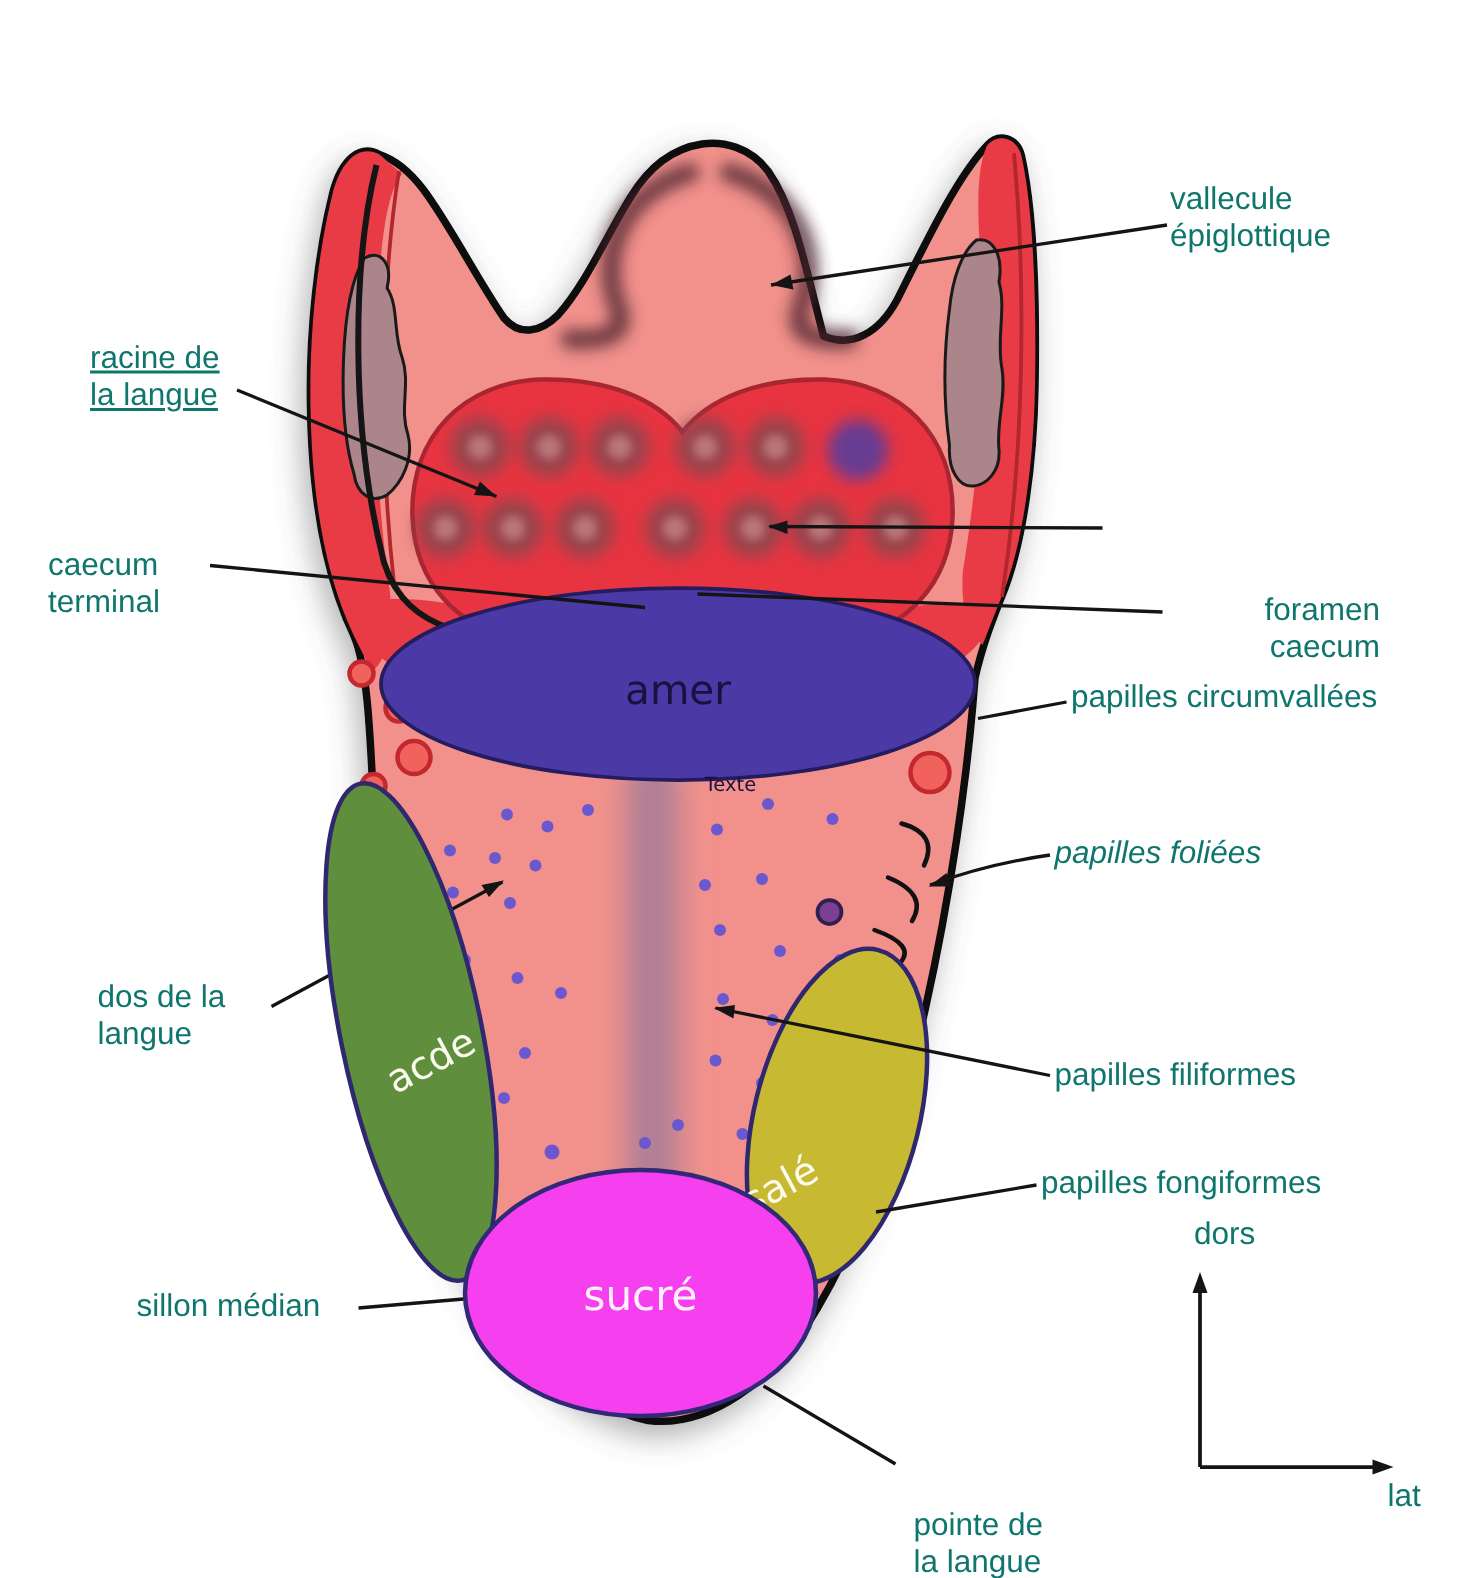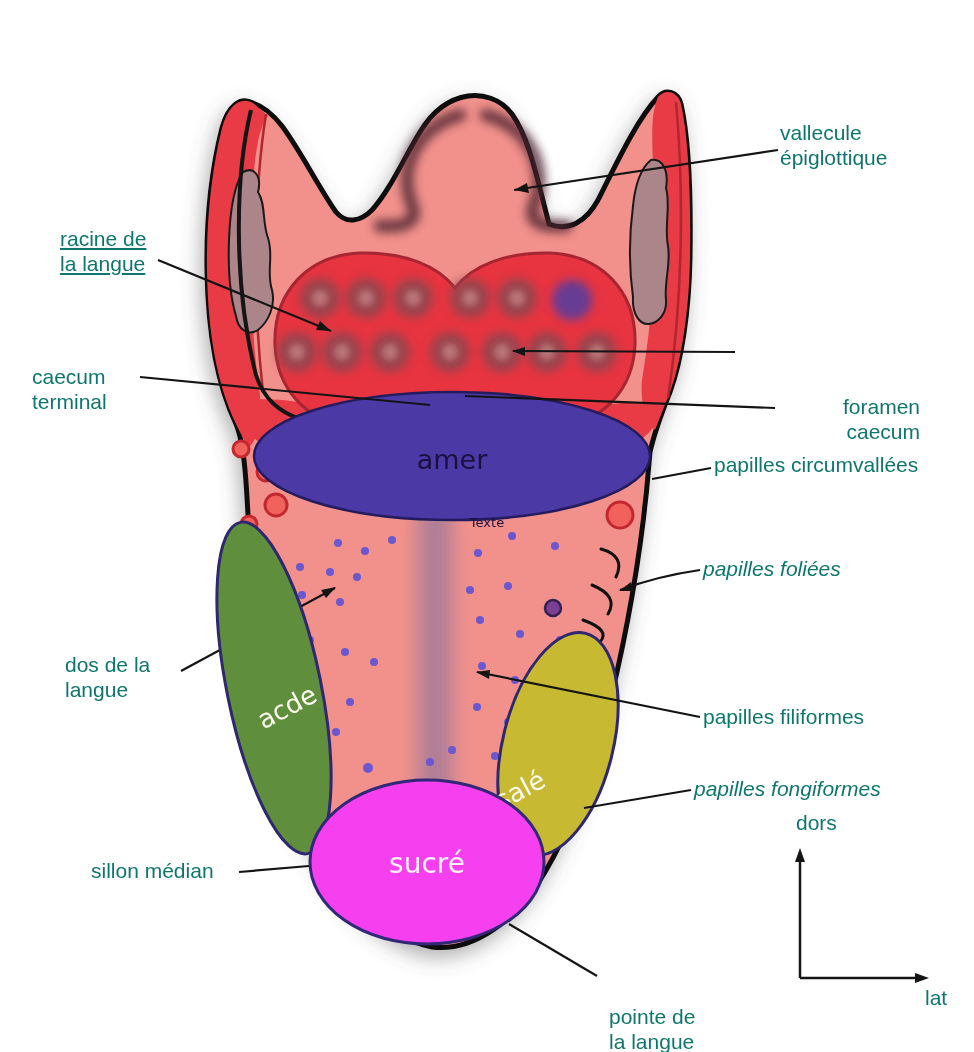--- a/index.html
+++ b/index.html
@@ -222,21 +222,21 @@
 épiglottique</div>
 <div class="lbl" style="left:60px;top:226px;text-decoration:underline;">racine de
 la langue</div>
 <div class="lbl" style="left:32px;top:364px;">caecum
 terminal</div>
 <div class="lbl center" style="left:810px;top:394px;width:110px;">foramen
 caecum</div>
 <div class="lbl" style="left:714px;top:452px;">papilles circumvallées</div>
 <div class="lbl" style="left:703px;top:556px;font-style:italic;">papilles foliées</div>
 <div class="lbl" style="left:703px;top:704px;">papilles filiformes</div>
-<div class="lbl" style="left:694px;top:776px;font-style:italic;">papilles fongiformes</div>
+<div class="lbl" style="left:694px;top:776px;">papilles fongiformes</div>
 <div class="lbl" style="left:65px;top:652px;">dos de la
 langue</div>
 <div class="lbl" style="left:91px;top:858px;">sillon médian</div>
 <div class="lbl" style="left:609px;top:972px;margin-top:32px;">pointe de
 la langue</div>
 <div class="lbl" style="left:796px;top:810px;">dors</div>
 <div class="lbl" style="left:925px;top:985px;">lat</div>
 
 </div>
 

